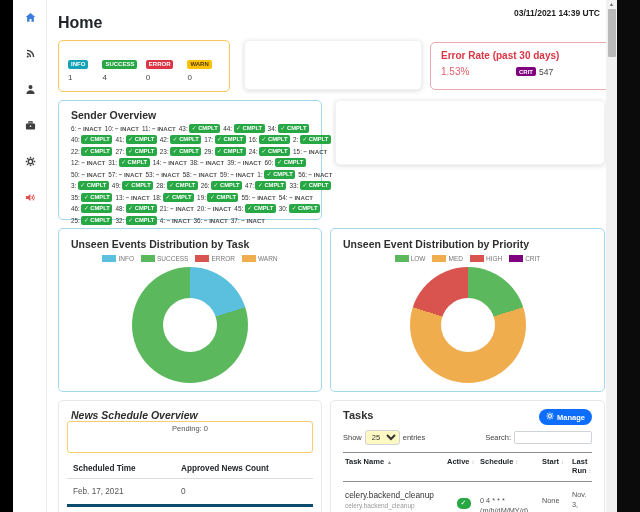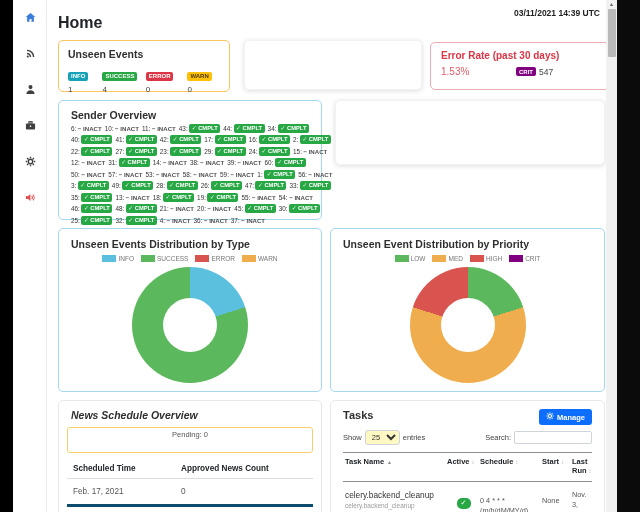--- a/index.html
+++ b/index.html
@@ -50,32 +50,32 @@
   .chart2{left:330px;top:228px;width:275px;height:164px;border-color:#a3d8ec;padding:9px 12px;}
   .legend{display:flex;justify-content:center;gap:7px;margin-top:5px;}
   .legend-item{display:inline-flex;align-items:center;gap:2px;font-size:6.5px;color:#777;}
   .swatch{width:14px;height:7px;display:inline-block;}
   .donut{position:relative;width:116px;height:116px;border-radius:50%;margin:5px auto 0;}
   .donut::after{content:"";position:absolute;left:31px;top:31px;width:54px;height:54px;border-radius:50%;background:#fff;}
 
   
   .news{left:58px;top:400px;width:264px;height:130px;padding:8px 8px;}
   .news .card-title{margin-left:4px;font-style:italic;}
-  .pending{margin-top:6px;border:1px solid #f3cf6e;border-radius:3px;height:26px;line-height:13px;
+  .pending{border:1px solid #f3cf6e;border-radius:3px;height:32px;line-height:13px;
            text-align:center;font-size:7.5px;color:#555;}
   .news-table{width:100%;border-collapse:collapse;margin-top:7px;}
   .news-table th{font-size:8.2px;color:#212529;text-align:left;padding:4px 0 5px 6px;border-bottom:1px solid #d9dde1;}
   .news-table th:first-child{width:108px;}
   .news-table td{font-size:8.2px;color:#555;padding:8px 0 8px 6px;border-bottom:3px solid #0c4a6e;}
 
   
   .tasks{left:330px;top:400px;width:275px;height:130px;padding:8px 12px;}
   .tasks-head-row{display:flex;align-items:flex-start;justify-content:space-between;}
   .manage-btn{display:inline-flex;align-items:center;gap:3px;background:#0d6efd;color:#fff;border:none;
-              font-size:7.5px;font-weight:bold;padding:3px 7px;border-radius:3px;cursor:pointer;
+              font-size:7.5px;font-weight:bold;padding:3px 7px;border-radius:8px;cursor:pointer;
               font-family:inherit;}
   .controls{display:flex;align-items:center;margin-top:5px;font-size:7.5px;color:#444;}
   .page-size{font-size:7.5px;border:1px solid #ced4da;border-radius:3px;margin:0 3px;padding:1px 2px;
              font-family:inherit;color:#333;background:#fef9c3;}
   .search-wrap{margin-left:auto;display:flex;align-items:center;gap:3px;}
   .search-input{width:78px;height:13px;border:1px solid #ced4da;border-radius:2px;font-size:7.5px;padding:0 3px;font-family:inherit;}
   .ttable{margin-top:7px;border-top:1px solid #8d8d8d;border-bottom:1px solid #8d8d8d;display:flex;padding:4px 0 5px;}
   .tth{font-size:7.5px;font-weight:bold;color:#212529;line-height:1.25;}
   .col1{width:104px;padding-left:2px;} .col2{width:33px;} .col3{width:62px;} .col4{width:30px;} .col5{width:20px;}
   .sort{color:#bbb;font-size:6px;margin-left:2px;font-weight:normal;}
@@ -150,21 +150,20 @@
             </g>
           </svg>
       </span>
     </div>
   </div>
 
   <div class="topbar-time">03/11/2021 14:39 UTC</div>
   <div class="page-title">Home</div>
 
   <div class="card unseen">
-    <div class="card-title">Unseen Events</div>
     <div class="stats" id="unseen-stats">
         <div class="stat"><span class="badge" style="background: rgb(23, 162, 184); color: rgb(255, 255, 255);">INFO</span><div class="stat-count">1</div></div>
         <div class="stat"><span class="badge" style="background: rgb(40, 167, 69); color: rgb(255, 255, 255);">SUCCESS</span><div class="stat-count">4</div></div>
         <div class="stat"><span class="badge" style="background: rgb(220, 53, 69); color: rgb(255, 255, 255);">ERROR</span><div class="stat-count">0</div></div>
         <div class="stat"><span class="badge" style="background: rgb(255, 193, 7); color: rgb(74, 59, 0);">WARN</span><div class="stat-count">0</div></div>
       </div>
   </div>
 
   <div class="card shadow-card ghost1"></div>
 
@@ -413,21 +412,21 @@
             <span>37:</span>
             <span class="inact">− INACT</span>
           </span>
         </div>
       </div>
   </div>
 
   <div class="card shadow-card ghost2"></div>
 
   <div class="card chart1">
-    <div class="card-title">Unseen Events Distribution by Type</div>
+    <div class="card-title">Unseen Events Distribution by Task</div>
     <div class="legend" id="legend-0">
         <span class="legend-item">
           <span class="swatch" style="background: rgb(91, 192, 222);"></span>
           <span>INFO</span>
         </span>
         <span class="legend-item">
           <span class="swatch" style="background: rgb(92, 184, 92);"></span>
           <span>SUCCESS</span>
         </span>
         <span class="legend-item">

